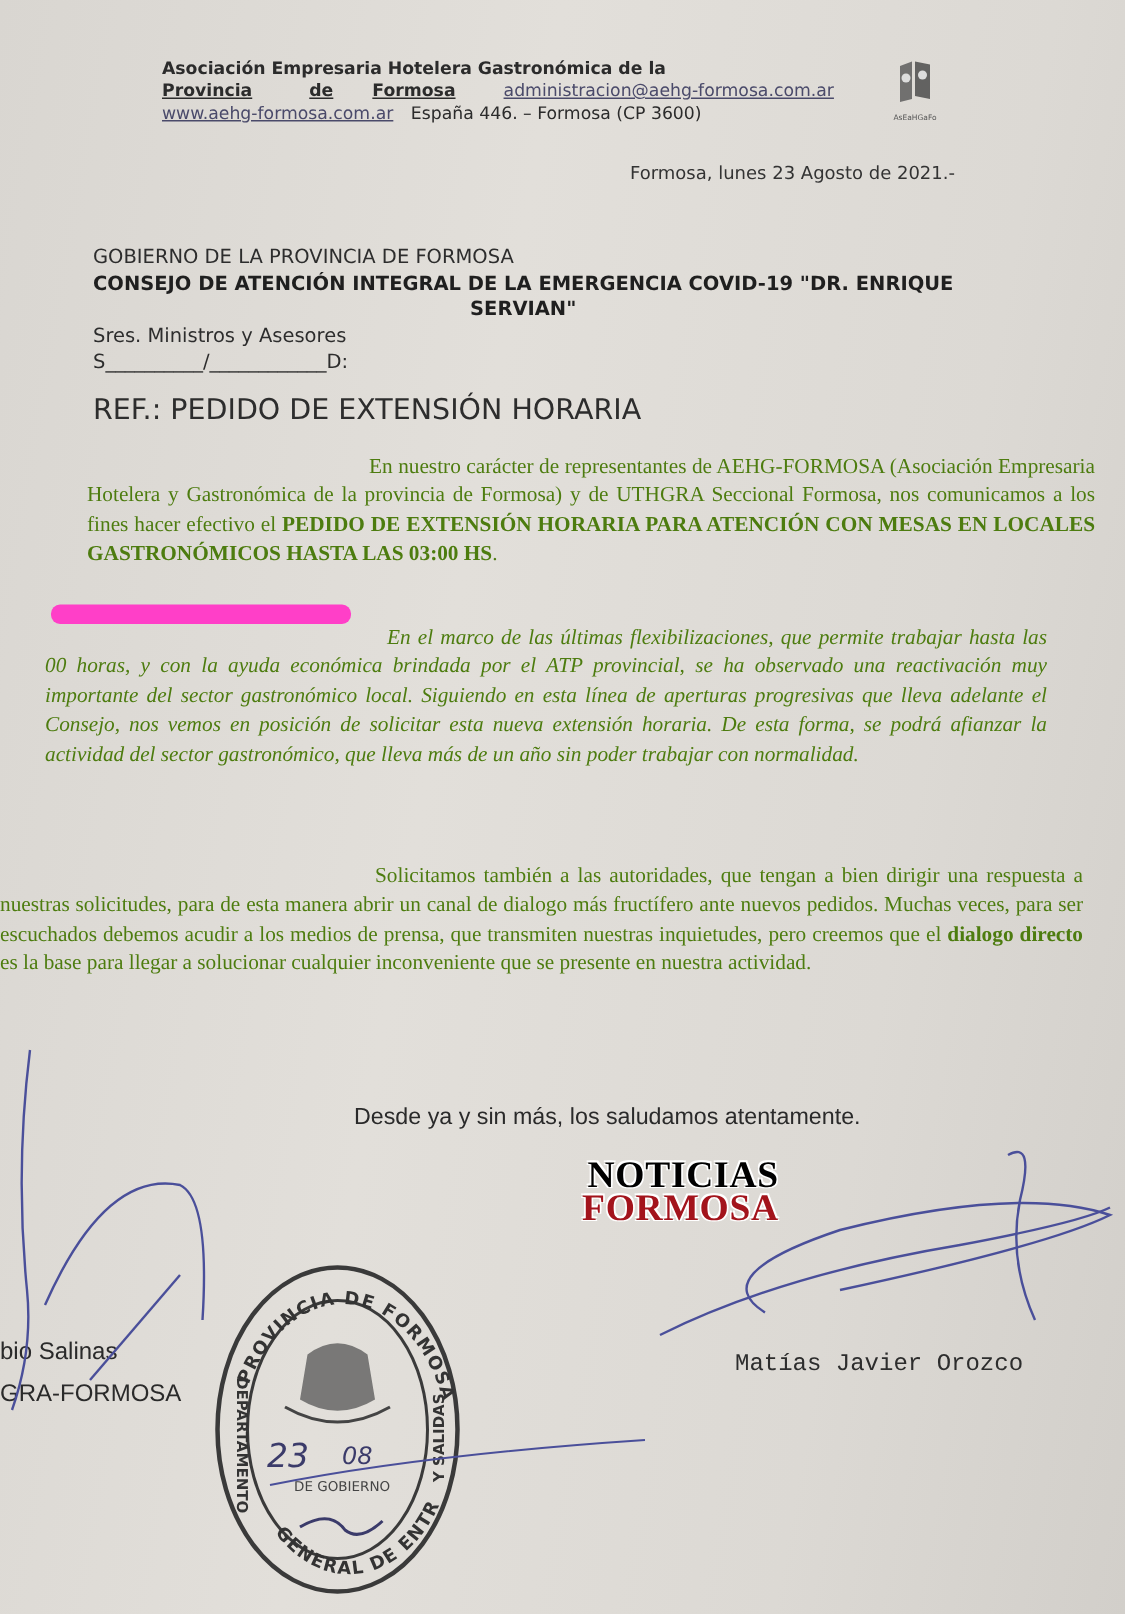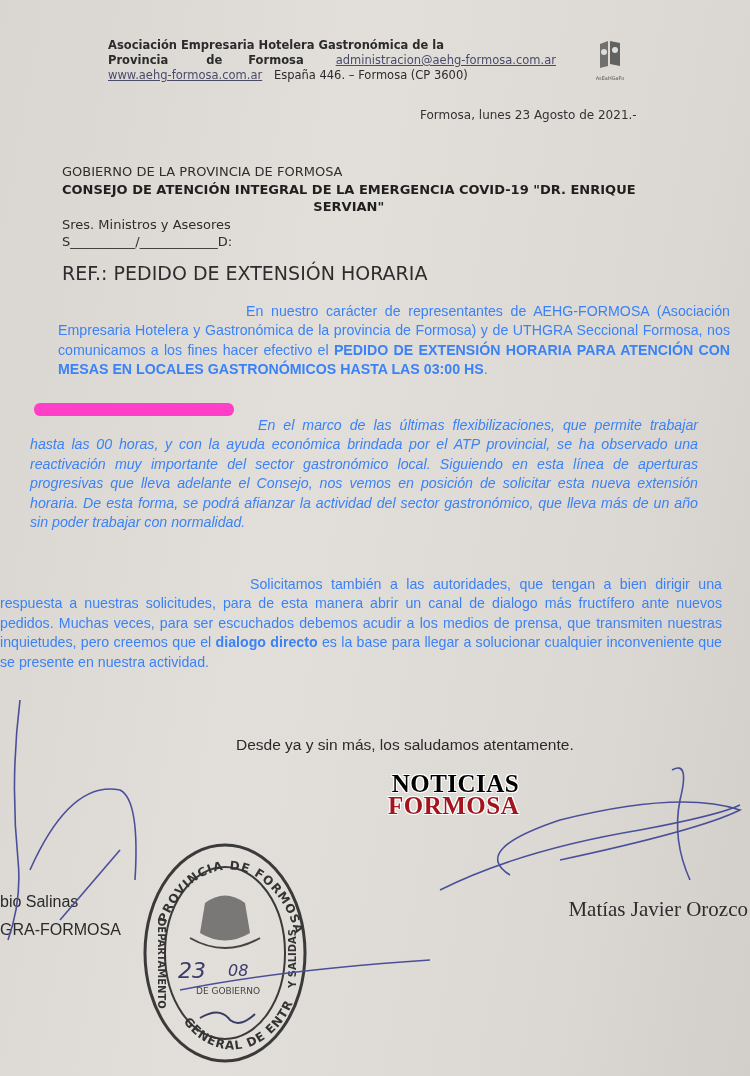--- a/index.html
+++ b/index.html
@@ -6,42 +6,42 @@
     body {
       width: 750px; height: 1076px; overflow: hidden; position: relative;
       background: linear-gradient(100deg, #d9d6d1 0%, #e2dfda 40%, #dcd9d4 75%, #d2cfca 100%);
       font-family: "DejaVu Sans", sans-serif;
       color: #2a2a2a;
     }
     .abs { position: absolute; }
     .letterhead { left: 108px; top: 38px; font-size: 11.5px; line-height: 15px; color: #2b2b2b; }
     .letterhead .bold { font-weight: bold; }
     .letterhead .link { color: #4a4a6a; text-decoration: underline; font-weight: normal; }
-    .letterhead .row2 span { margin-right: 20px; }
+    .letterhead .row2 span { margin-right: 20px; text-decoration: underline; }
     .logo { left: 588px; top: 38px; width: 44px; height: 46px; }
     .date { left: 420px; top: 108px; font-size: 12px; color: #333; }
     .addr { left: 62px; top: 163px; font-size: 13px; line-height: 17.5px; color: #2d2d2d; }
     .addr .b { font-weight: bold; color: #1f1f1f; text-align: center; }
     .ref { left: 62px; top: 262px; font-size: 19px; color: #2d2d2d; }
-    .para { font-family: Liberation Sans, sans-serif; font-size: 14.2px; line-height: 19.4px; color: #3b82f6; text-align: justify; }
+    .para { font-family: Liberation Serif, serif; font-size: 14.2px; line-height: 19.4px; color: #4d7c0f; text-align: justify; }
     .p1 { left: 58px; top: 302px; width: 672px; }
     .p2 { left: 30px; top: 416px; width: 668px; font-style: italic; }
     .p3 { left: 0px; top: 575px; width: 722px; }
     .indent { display: inline-block; }
     .p1 .indent { width: 188px; }
     .p2 .indent { width: 228px; }
     .p3 .indent { width: 250px; }
     .b { font-weight: bold; }
     .closing { left: 236px; top: 736px; font-family: "Liberation Sans", sans-serif; font-size: 15.5px; color: #2a2a2a; }
     .highlight { left: 34px; top: 403px; width: 200px; height: 13px; background: #ff3fc8; border-radius: 6px; }
     .watermark { left: 388px; top: 773px; font-family: "Liberation Serif", serif; font-weight: bold; font-size: 25px; line-height: 22px; letter-spacing: 0.5px; }
     .wm1 { color: #000000; text-shadow: 1px 1px 0 #fff, -1px -1px 0 #fff, 1px -1px 0 #fff, -1px 1px 0 #fff; text-align: right; }
     .wm2 { color: #a3141c; text-shadow: 1px 1px 0 #fff, -1px -1px 0 #fff, 1px -1px 0 #fff, -1px 1px 0 #fff; }
     .sig-left { left: 0px; top: 888px; font-family: "Liberation Sans", sans-serif; font-size: 16px; line-height: 28px; color: #2a2a2a; }
-    .sig-right { left: 490px; top: 895px; font-family: Liberation Serif, serif; font-size: 21px; line-height: 28px; color: #2d2d2d; text-align: right; width: 258px; }
+    .sig-right { left: 490px; top: 895px; font-family: Liberation Mono, monospace; font-size: 16px; line-height: 28px; color: #2d2d2d; text-align: left; width: 258px; }
     .stamp { left: 130px; top: 838px; width: 190px; height: 230px; }
     svg.scribble { position: absolute; left: 0; top: 0; pointer-events: none; }
   </style>
 </head>
 <body>
 
 <div class="abs letterhead">
   <div class="bold">Asociación Empresaria Hotelera Gastronómica de la</div>
   <div class="row2 bold">
     <span>Provincia</span>

